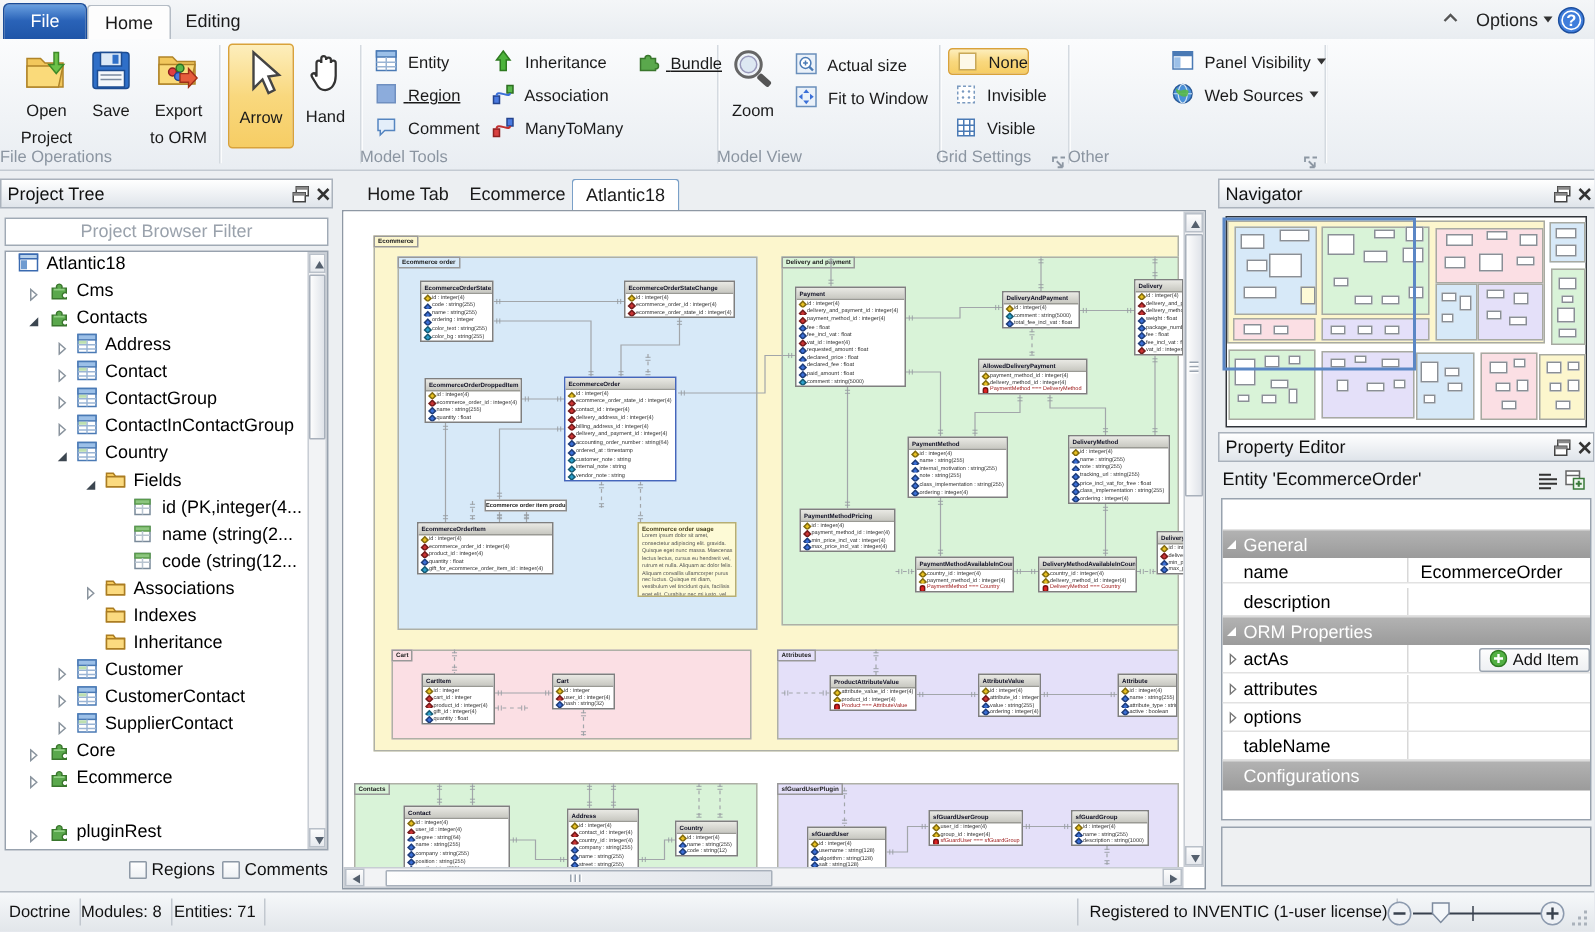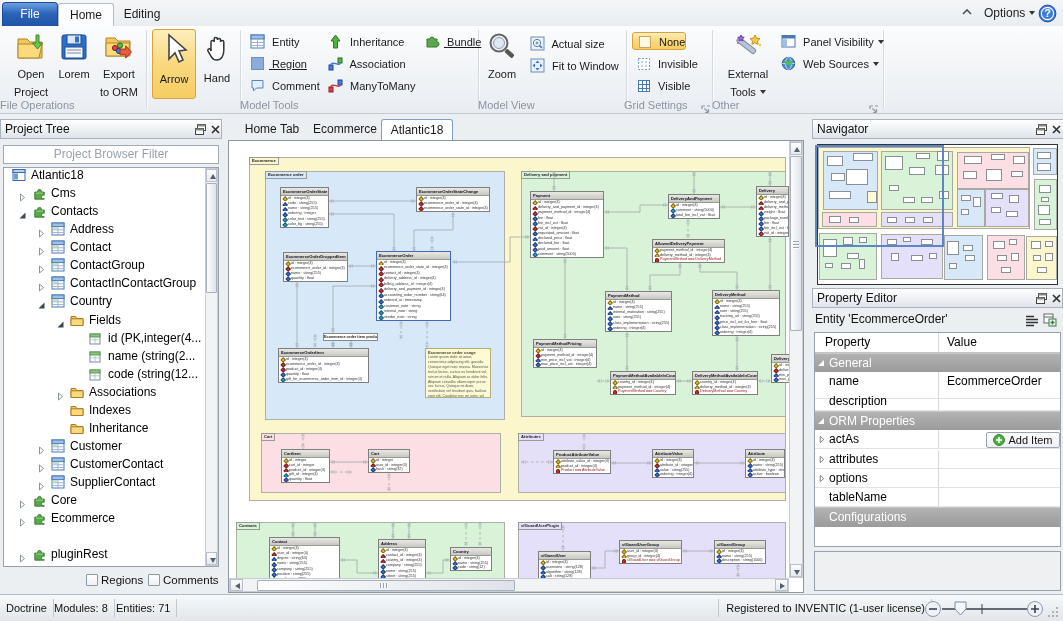--- a/index.html
+++ b/index.html
@@ -133,21 +133,21 @@
     </div>
     <div class="bigbtn" style="left:57px;width:34px;">
       <svg class="bi" width="32" height="32" viewBox="0 0 32 32">
           <rect x="4" y="4" width="24" height="24" rx="2" fill="#2f6fc8" stroke="#1c4c92"></rect>
           <rect x="9" y="4" width="14" height="9" fill="#dce8f6" stroke="#1c4c92"></rect>
           <rect x="17" y="5.5" width="4" height="6" fill="#2f6fc8"></rect>
           <rect x="7" y="16" width="18" height="11" fill="#f4f7fb" stroke="#1c4c92"></rect>
           <line x1="9" y1="19" x2="23" y2="19" stroke="#7a8aa0"></line>
           <line x1="9" y1="22" x2="23" y2="22" stroke="#7a8aa0"></line>
         </svg>
-      <span class="bl">Lorem</span>
+      <span class="bl">Save</span>
     </div>
     <div class="bigbtn" style="left:97px;width:44px;">
       <svg class="bi" width="32" height="32" viewBox="0 0 32 32">
           <path d="M3 7 h9 l3 3 h12 v15 H3 z" fill="#f2c75c" stroke="#b08428"></path>
           <path d="M3 12 h24 l-3 13 H3 z" fill="#fada7a" stroke="#b08428"></path>
           <circle cx="12" cy="17" r="2.6" fill="#e04040" stroke="#8e1f1f"></circle>
           <circle cx="17" cy="14.5" r="2.6" fill="#58b84a" stroke="#2c6e20"></circle>
           <circle cx="16" cy="20" r="2.6" fill="#4a7ae0" stroke="#24448e"></circle>
           <path d="M20 18 h6 v-3.5 l6 6.5 -6 6.5 V24 h-6 z" fill="#e65c3c" stroke="#9e3018" transform="translate(-2,1) scale(0.95)"></path>
         </svg>
@@ -275,30 +275,20 @@
           <line x1="1.5" y1="9.5" x2="12.5" y2="9.5" stroke="#4a7ab5"></line>
         </svg>
       <span>Visible</span>
     </div>
     <div class="rgl" style="left:624px;width:78px;">Grid Settings</div>
     <div class="launcher" style="left:701px;"><svg width="10" height="10" viewBox="0 0 10 10">
           <path d="M1 4 V1 h3 M6 1 h3" fill="none" stroke="#8d97a3" stroke-width="1.2"></path>
           <path d="M3.5 3.5 L7.5 7.5 M7.5 7.5 v-3.4 M7.5 7.5 h-3.4" fill="none" stroke="#8d97a3" stroke-width="1.2"></path>
         </svg></div>
 
-    <div class="bigbtn" style="left:722px;width:52px;">
-      <svg class="bi" width="34" height="32" viewBox="0 0 34 32">
-          <rect x="4" y="12" width="22" height="5" rx="2" transform="rotate(38 15 15)" fill="#b8c4d2" stroke="#7888a0"></rect>
-          <path d="M24 4 l1.6 3.2 3.4.4 -2.5 2.4 .6 3.4 -3.1-1.7 -3.1 1.7 .6-3.4 -2.5-2.4 3.4-.4 z" fill="#f6c945" stroke="#c89018"></path>
-          <path d="M10 4 l1 2 2.2.3 -1.6 1.5 .4 2.2 -2-1.1 -2 1.1 .4-2.2 -1.6-1.5 2.2-.3 z" fill="#9a6ad8" stroke="#6a3aa8"></path>
-          <circle cx="29" cy="14" r="1.2" fill="#f6c945"></circle>
-          <circle cx="7" cy="12" r="1" fill="#9a6ad8"></circle>
-        </svg>
-      <span class="bl"><span>External</span><br><span>Tools</span><span class="caret"></span></span>
-    </div>
     <div class="smallbtn" style="left:781px;top:7px;">
       <svg width="15" height="15" viewBox="0 0 15 15">
           <rect x="1" y="1.5" width="13" height="11.5" fill="#fff" stroke="#4a7ab5"></rect>
           <rect x="1" y="1.5" width="13" height="3" fill="#4a7ab5"></rect>
           <rect x="1.8" y="5.2" width="4.2" height="7" fill="#9cc0e8"></rect>
         </svg>
       <span>Panel Visibility</span><span class="caret"></span>
     </div>
     <div class="smallbtn" style="left:781px;top:29px;">
       <svg width="15" height="15" viewBox="0 0 15 15">
@@ -1230,28 +1220,24 @@
     <span class="ph-btn" style="left:228px;top:4px;">
       <svg width="14" height="14" viewBox="0 0 14 14">
           <rect x="1" y="1" width="9" height="9" fill="#fff" stroke="#666"></rect>
           <line x1="1" y1="4" x2="10" y2="4" stroke="#666"></line>
           <rect x="6" y="6" width="7" height="7" fill="#eef5ee" stroke="#3a7a3a"></rect>
           <path d="M9.5 7.5 v4 M7.5 9.5 h4" stroke="#3a7a3a" stroke-width="1.4"></path>
         </svg>
     </span>
   </div>
   <div class="sunken" id="pe-table" style="left:814px;top:332px;width:247px;height:215px;overflow:hidden;">
-      <div class="pe-row pe-hdr" style="top:0;height:20px;line-height:19px;">
-        <div class="pe-cell-l" style="width:124px;padding-left:10px;line-height:19px;">Property</div>
-        <div style="position:absolute;left:132px;top:0;line-height:19px;">Value</div>
-      </div>
       <div class="pe-row pe-group" style="top:20px;height:19.3px;line-height:19.3px;"><svg width="8" height="8" viewBox="0 0 8 8" style="margin:0 4px 1px 2px;vertical-align:-1px;">
           <path d="M7 1 v6 h-6 z" fill="#fff"></path>
         </svg>General</div>
-      <div class="pe-row" style="top:39.3px;height:27px;border-bottom:1px solid #e2e2e2;">
+      <div class="pe-row" style="top:39.3px;height:17px;border-bottom:1px solid #e2e2e2;">
         <div class="pe-cell-l" style="width:124px;line-height:19.3px;"><span style="display:inline-block;width:14px;"></span>name</div>
         <div style="position:absolute;left:132px;top:0;line-height:19.3px;">EcommerceOrder</div>
       </div>
       <div class="pe-row" style="top:58.599999999999994px;height:19.3px;border-bottom:1px solid #e2e2e2;">
         <div class="pe-cell-l" style="width:124px;line-height:19.3px;"><span style="display:inline-block;width:14px;"></span>description</div>
         <div style="position:absolute;left:132px;top:0;line-height:19.3px;"></div>
       </div>
       <div class="pe-row pe-group" style="top:77.89999999999999px;height:19.3px;line-height:19.3px;"><svg width="8" height="8" viewBox="0 0 8 8" style="margin:0 4px 1px 2px;vertical-align:-1px;">
           <path d="M7 1 v6 h-6 z" fill="#fff"></path>
         </svg>ORM Properties</div>

